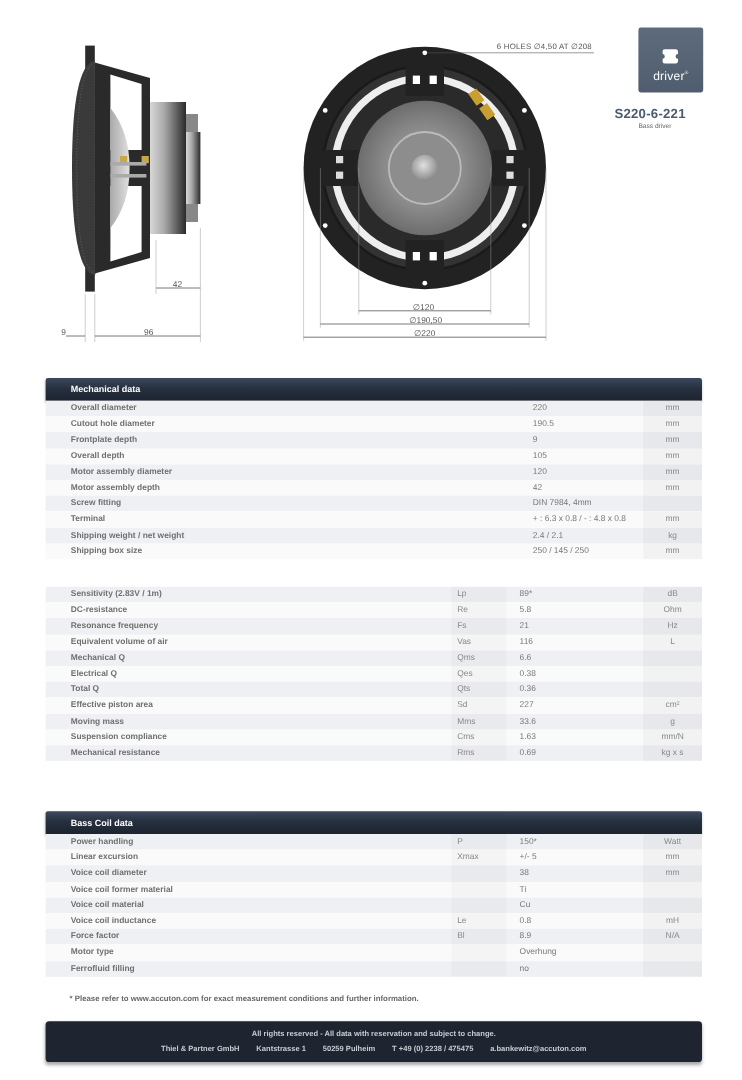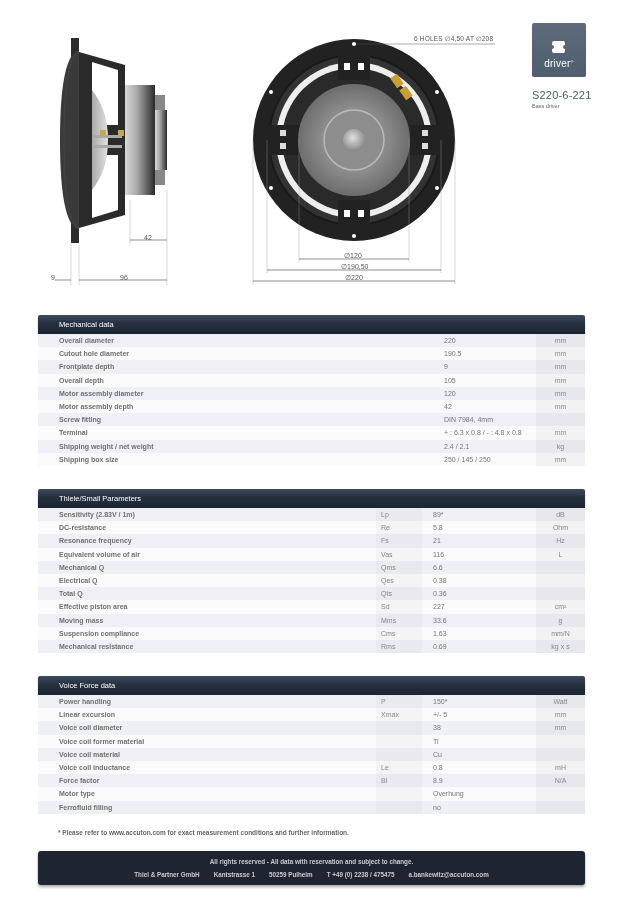--- a/index.html
+++ b/index.html
@@ -7,26 +7,26 @@
   body { font-family: "Liberation Sans", sans-serif; color: #555; position: relative; }
 
   
   .drawings { position: absolute; left: 0; top: 0; width: 618px; height: 300px; }
   .dim-label { position: absolute; font-size: 7px; color: #555; font-family: "Liberation Sans", sans-serif; }
 
   
   .logo-box { position: absolute; left: 532px; top: 23px; width: 54px; height: 54px; background: linear-gradient(180deg,#5d6b7c 0%,#4f5d6e 100%); border-radius: 2px; }
   .logo-text { position: absolute; left: 0; right: 0; top: 35px; text-align: center; color: #fff; font-size: 10px; letter-spacing: 0.2px; }
   .logo-mark { position: absolute; left: 20px; top: 17px; width: 13px; height: 14px; }
-  .model-title { position: absolute; left: 532px; top: 89px; font-size: 11px; font-weight: normal; color: #4a5a70; letter-spacing: 0.2px; }
+  .model-title { position: absolute; left: 512px; top: 89px; font-size: 11px; font-weight: bold; color: #4a5a70; letter-spacing: 0.2px; }
   .model-sub { position: absolute; left: 532px; top: 103px; font-size: 5.5px; color: #666; }
 
   
   .section { position: absolute; left: 38px; width: 547px; }
-  .section-head { height: 19px; background: linear-gradient(180deg,#3c4a5e 0%,#26303f 45%,#1c2430 100%); color: #fff; font-weight: normal; font-size: 7.5px; line-height: 19px; padding-left: 21px; border-radius: 2px 2px 0 0; box-shadow: 0 1px 2px rgba(0,0,0,0.25); }
+  .section-head { height: 19px; background: linear-gradient(180deg,#3c4a5e 0%,#26303f 45%,#1c2430 100%); color: #fff; font-weight: bold; font-size: 7.5px; line-height: 19px; padding-left: 21px; border-radius: 2px 2px 0 0; box-shadow: 0 1px 2px rgba(0,0,0,0.25); }
   .row { height: 13.2px; display: flex; font-size: 7px; line-height: 13.2px; color: #666; }
   .row:nth-child(odd) { background: #eef0f3; }
   .row:nth-child(even) { background: #fafafa; }
   .c-label { width: 338px; padding-left: 21px; font-weight: bold; color: #707070; white-space: nowrap; }
   .c-sym { width: 46px; padding-left: 5px; color: #888; background: rgba(0,0,0,0.025); }
   .c-val { width: 114px; padding-left: 11px; color: #777; white-space: nowrap; }
   .c-unit { width: 49px; text-align: center; color: #888; background: rgba(0,0,0,0.03); }
   .mech .c-label { width: 384px; }
   .mech .c-val { width: 114px; padding-left: 22px; }
 
@@ -206,21 +206,20 @@
       </div>
     <div class="row">
         <div class="c-label">Shipping box size</div>
         <div class="c-val">250 / 145 / 250</div>
         <div class="c-unit">mm</div>
       </div>
   </div>
 </div>
 
 <div class="section" style="top:489px">
-  <div class="section-head">Thiele/Small Parameters</div>
   <div class="rows">
     <div class="row">
         <div class="c-label">Sensitivity (2.83V / 1m)</div>
         <div class="c-sym">Lp</div>
         <div class="c-val">89*</div>
         <div class="c-unit">dB</div>
       </div>
     <div class="row">
         <div class="c-label">DC-resistance</div>
         <div class="c-sym">Re</div>
@@ -278,21 +277,21 @@
     <div class="row">
         <div class="c-label">Mechanical resistance</div>
         <div class="c-sym">Rms</div>
         <div class="c-val">0.69</div>
         <div class="c-unit">kg x s</div>
       </div>
   </div>
 </div>
 
 <div class="section" style="top:676px">
-  <div class="section-head">Voice Force data</div>
+  <div class="section-head">Bass Coil data</div>
   <div class="rows">
     <div class="row">
         <div class="c-label">Power handling</div>
         <div class="c-sym">P</div>
         <div class="c-val">150*</div>
         <div class="c-unit">Watt</div>
       </div>
     <div class="row">
         <div class="c-label">Linear excursion</div>
         <div class="c-sym">Xmax</div>

